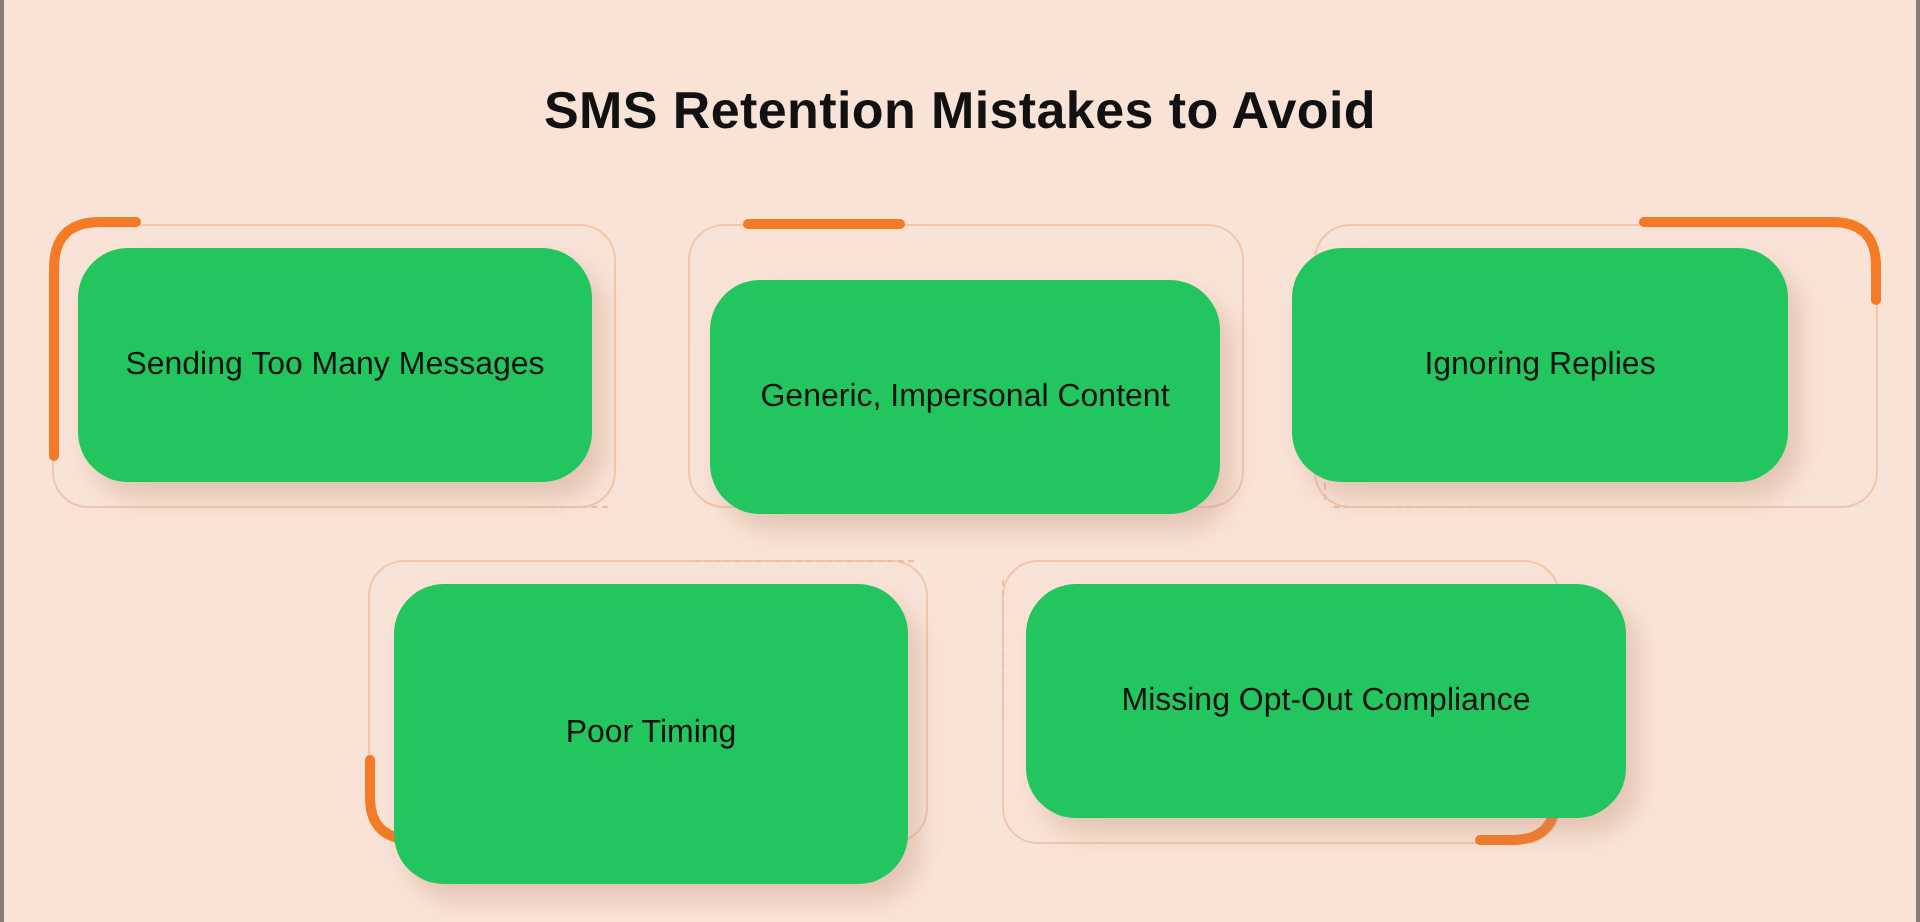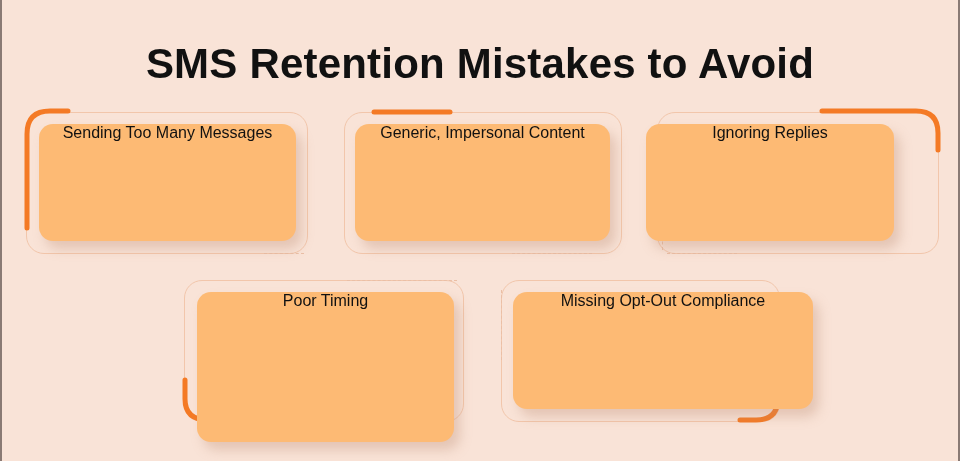--- a/index.html
+++ b/index.html
@@ -7,35 +7,35 @@
     width:960px; height:461px; overflow:hidden;
     background:#f9e3d7;
     font-family:"Liberation Sans", sans-serif;
     position:relative;
     box-sizing:border-box;
     border-left:2px solid #8a7a74;
     border-right:2px solid #8a7a74;
   }
   .title {
     position:absolute; left:0; right:0; top:40px;
-    text-align:center; font-size:42px; font-weight:bold; color:#111;
+    text-align:center; font-size:26px; font-weight:bold; color:#111;
     letter-spacing:0.2px;
   }
   .frame {
     position:absolute;
     border:1px solid #f2c6ab;
     border-radius:18px;
     box-sizing:border-box;
   }
   .card {
     position:absolute;
-    background:#fdba74;
-    border-radius:14px;
+    background:#22c55e;
+    border-radius:25px;
     box-shadow: 6px 8px 12px rgba(190,140,115,0.35);
-    display:flex; justify-content:center;
+    display:flex; align-items:center; justify-content:center;
     font-size:16px; color:#111;
   }
   .accent { position:absolute; pointer-events:none; }
   .dash {
     position:absolute; border-color:#eabfa6; border-style:dashed; border-width:0;
   }
 </style>
 </head>
 <body>
 
@@ -48,21 +48,21 @@
 <div class="dash" style="left:262px;top:253px;width:40px;border-top-width:1px;"></div>
 <div class="card" style="left:37px;top:124px;width:257px;height:117px;">
   <span>Sending Too Many Messages</span>
 </div>
 
 <div class="frame" style="left:342px;top:112px;width:278px;height:142px;"></div>
 <svg class="accent" style="left:368px;top:106px;" width="86" height="12">
   <path d="M4 6 H80" fill="none" stroke="#f47a25" stroke-width="5" stroke-linecap="round"></path>
 </svg>
 <div class="dash" style="left:510px;top:253px;width:80px;border-top-width:1px;"></div>
-<div class="card" style="left:353px;top:124px;width:255px;height:117px;">
+<div class="card" style="left:353px;top:140px;width:255px;height:117px;">
   <span>Generic, Impersonal Content</span>
 </div>
 
 <div class="frame" style="left:655px;top:112px;width:282px;height:142px;"></div>
 <svg class="accent" style="left:814px;top:106px;" width="130" height="50">
   <path d="M6 5 H100 Q122 5 122 27 V44" fill="none" stroke="#f47a25" stroke-width="5" stroke-linecap="round"></path>
 </svg>
 <div class="dash" style="left:660px;top:225px;height:25px;border-left-width:1px;"></div>
 <div class="dash" style="left:665px;top:253px;width:70px;border-top-width:1px;"></div>
 <div class="card" style="left:644px;top:124px;width:248px;height:117px;">

